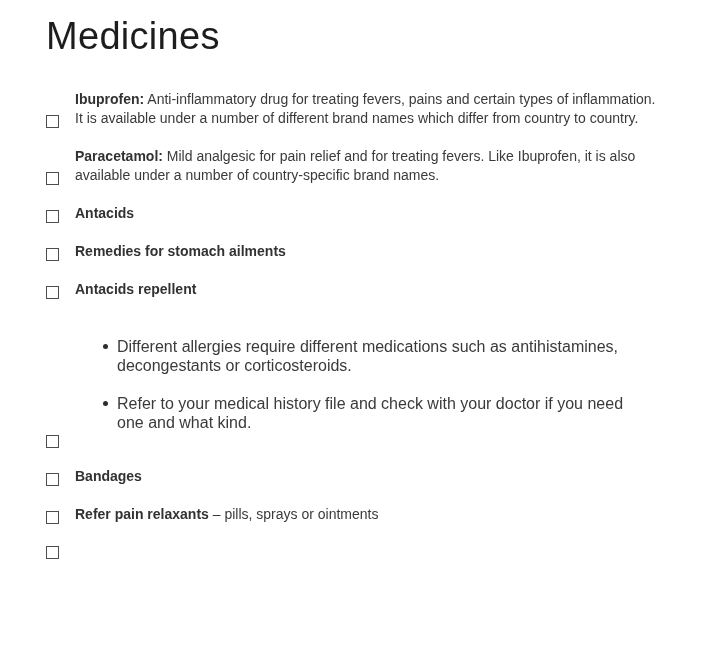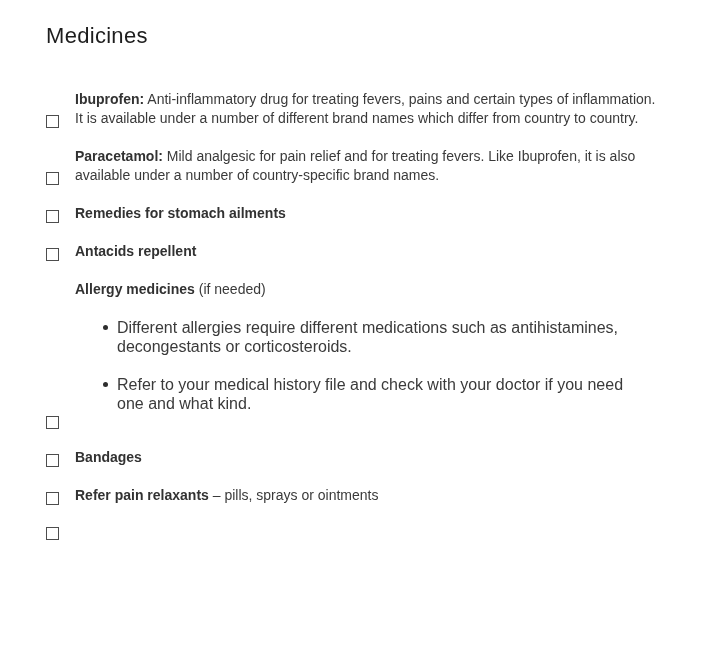--- a/index.html
+++ b/index.html
@@ -16,21 +16,21 @@
   }
   .page {
     box-sizing: border-box;
     width: 704px;
     height: 649px;
     padding: 16px 46px 0 46px;
     background: #ffffff;
   }
   .page-title {
     margin: 0 0 34px 0;
-    font-size: 22px;
+    font-size: 38px;
     line-height: 40px;
     font-weight: 400;
     letter-spacing: 0.3px;
     color: #1d1d1d;
   }
   ul.checklist {
     list-style: none;
     margin: 0;
     padding: 0;
   }
@@ -107,40 +107,45 @@
       </div>
     </li>
 
     <li class="check-item">
       <span class="checkbox"></span>
       <div class="item-body">
         <p class="item-text"><span class="item-label">Paracetamol:</span><span> Mild analgesic for pain relief and for treating fevers. Like Ibuprofen, it is also available under a number of country-specific brand names.</span></p>
       </div>
     </li>
 
+    <li class="check-item">
+      <span class="checkbox"></span>
+      <div class="item-body">
+        <p class="item-text"><span class="item-label">Antacids</span><span></span></p>
+      </div>
+    </li>
 
     <li class="check-item">
       <span class="checkbox"></span>
       <div class="item-body">
         <p class="item-text"><span class="item-label">Remedies for stomach ailments</span><span></span></p>
       </div>
     </li>
 
 
     <li class="check-item">
       <span class="checkbox"></span>
       <div class="item-body">
         <p class="item-text"><span class="item-label">Antacids repellent</span><span></span></p>
       </div>
     </li>
 
     <li class="check-item">
       <span class="checkbox"></span>
       <div class="item-body">
-        <p class="item-text"><span class="item-label">Allergy medicines</span><span> (if needed)</span></p>
         <ul class="sub-bullets">
           <li>
             <span class="bullet-dot"></span>
             <span class="sub-text">Different allergies require different medications such as antihistamines, decongestants or corticosteroids.</span>
           </li>
           <li>
             <span class="bullet-dot"></span>
             <span class="sub-text">Refer to your medical history file and check with your doctor if you need one and what kind.</span>
           </li>
         </ul>

